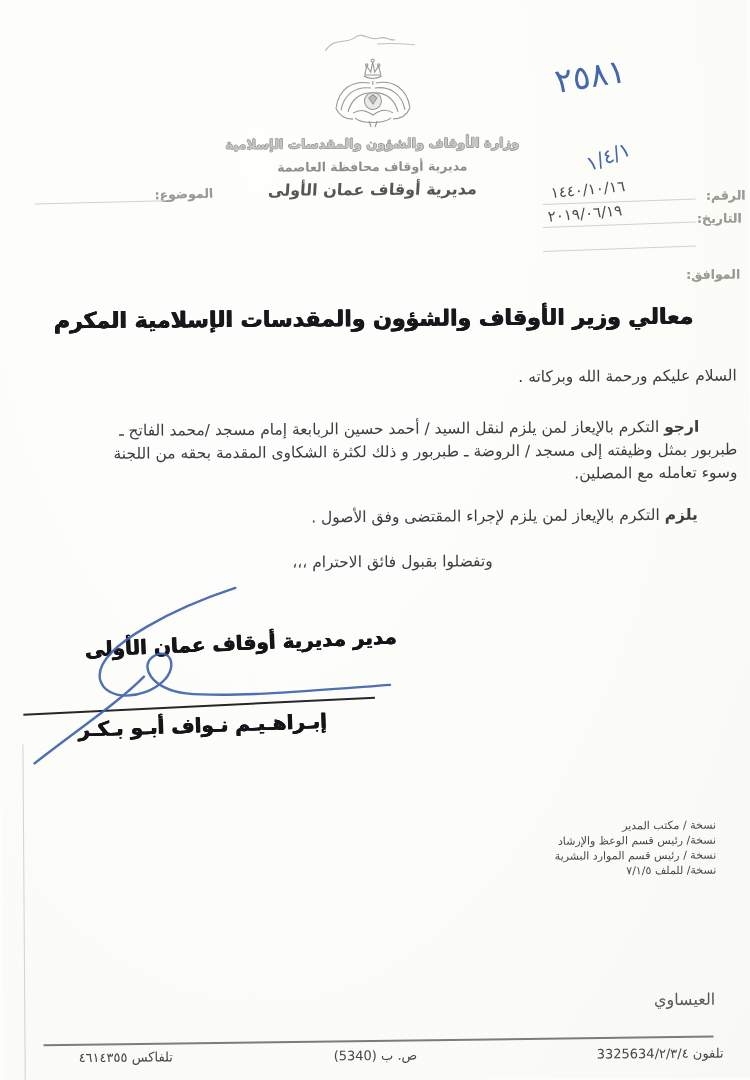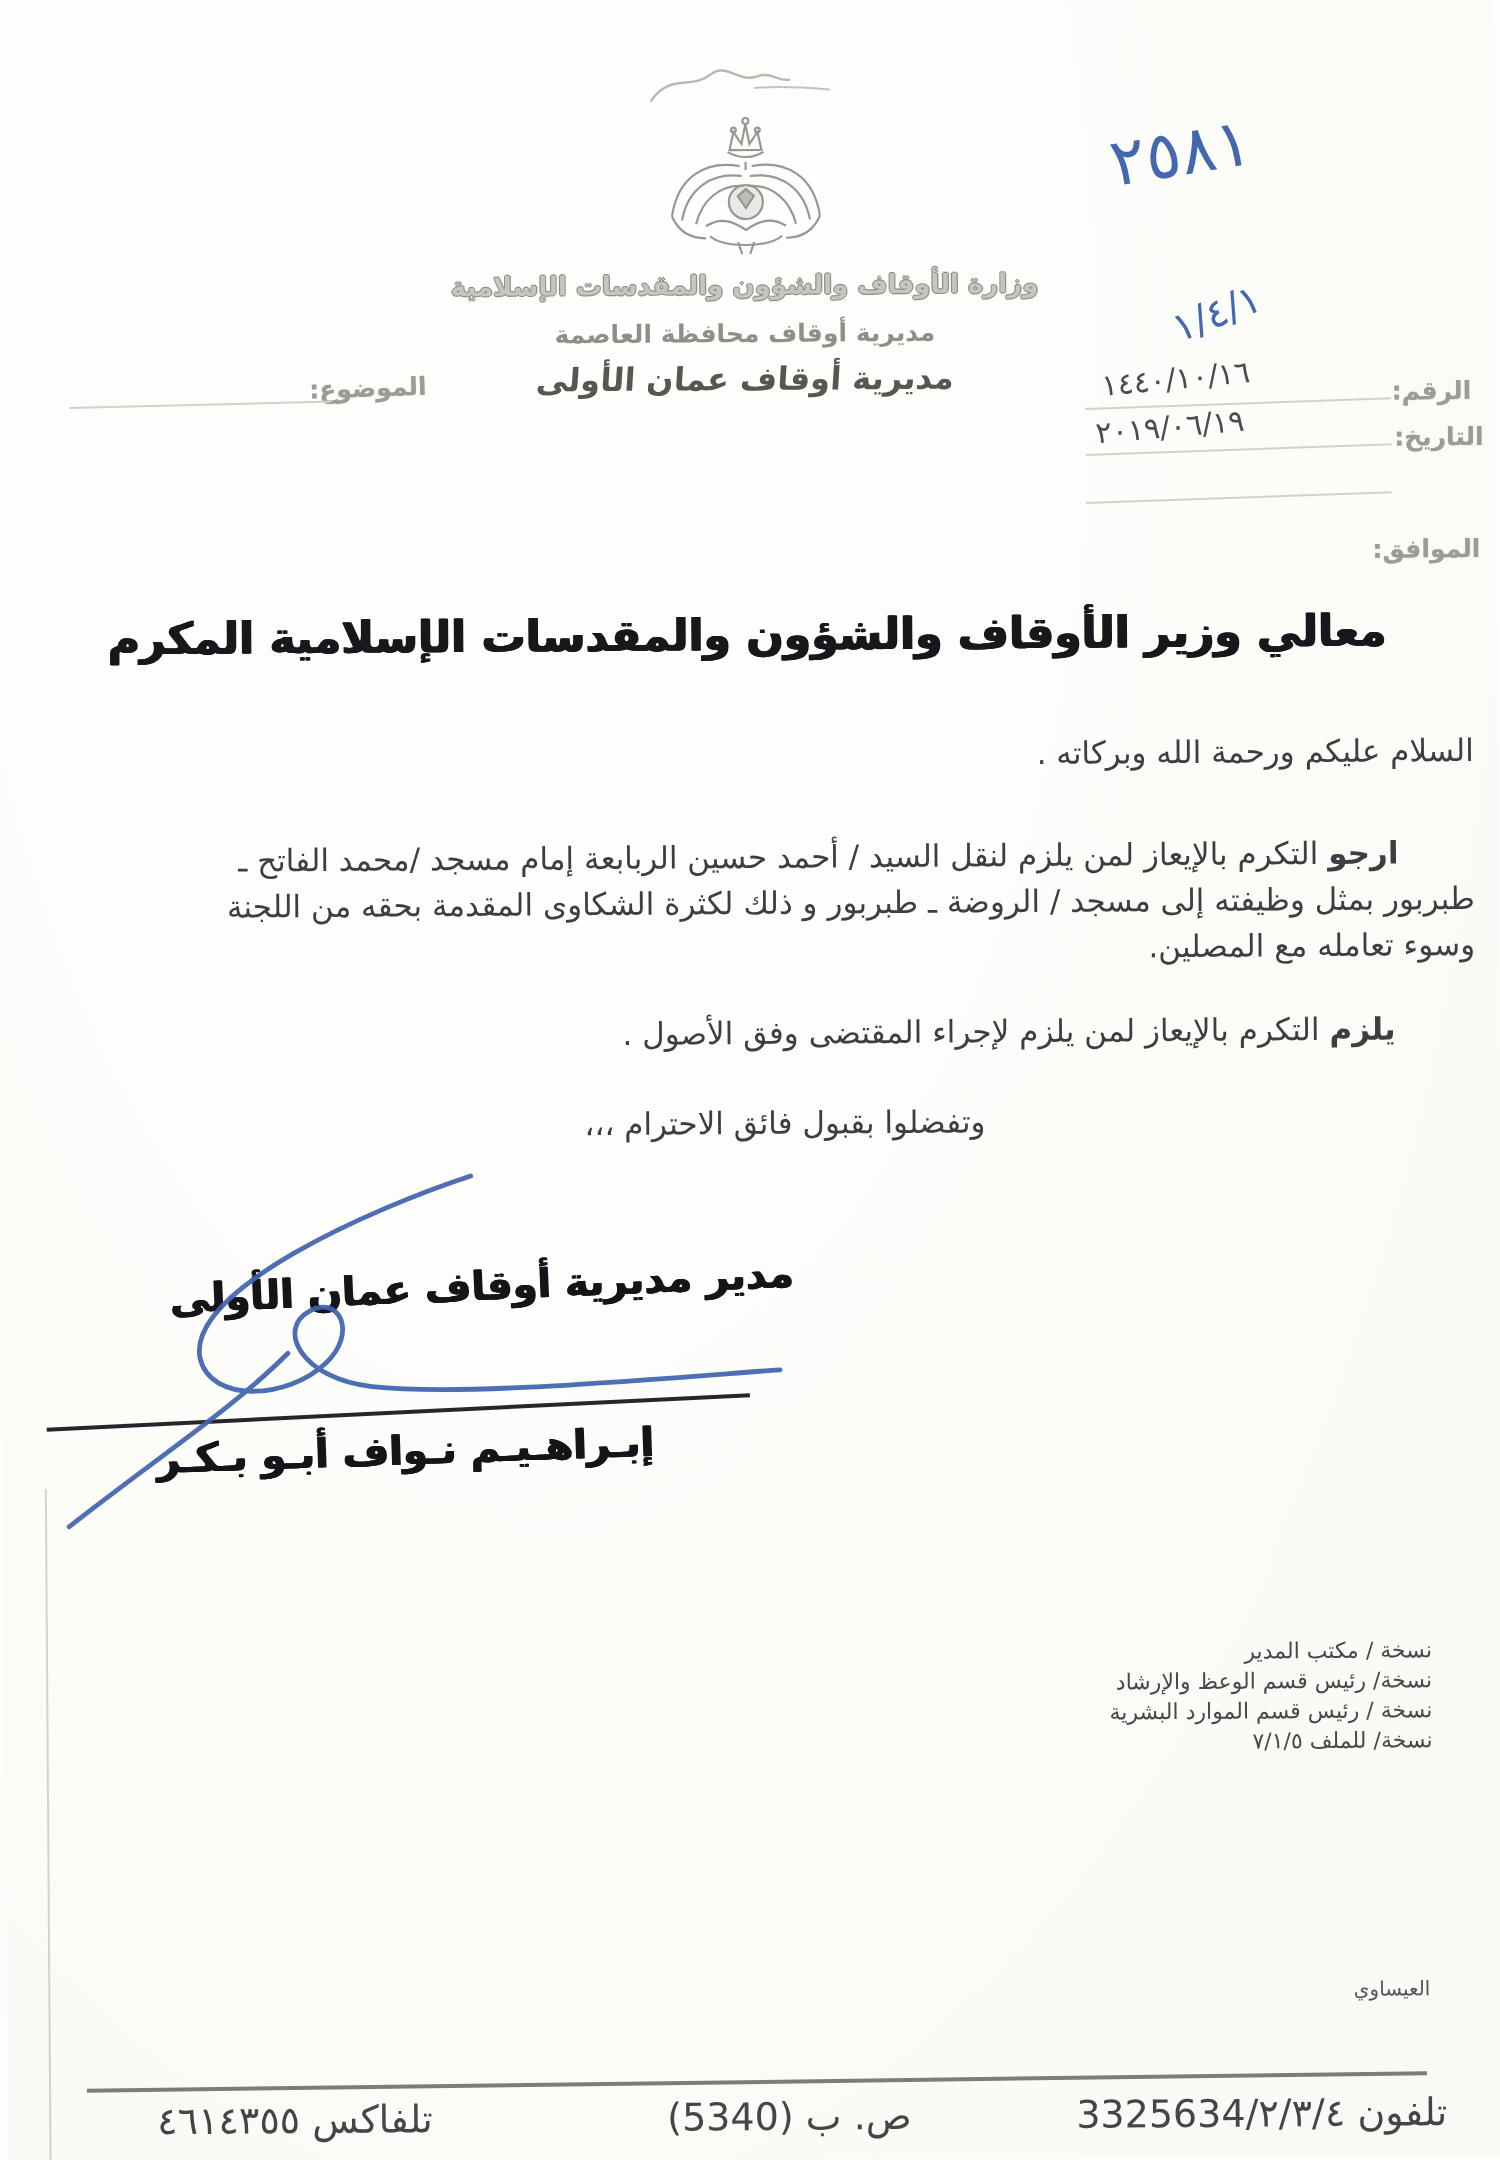--- a/index.html
+++ b/index.html
@@ -37,22 +37,22 @@
     letter-spacing:-0.3px;
   }
   .bodytext{font-size:15.5px;color:#3d3d42;}
   .bold{font-weight:bold;margin-top:12px;}
   .sig-heavy{
     font-size:20px;font-weight:bold;color:#141419;
     text-shadow:0.5px 0 0 currentColor, -0.3px 0 0 currentColor;
     letter-spacing:-0.2px;
   }
   .cc-line{font-size:11px;color:#48484b;line-height:15px;text-align:right;}
-  .small-note{font-size:10px;color:#55555a;}
-  .footer-text{font-size:19px;color:#454549;}
+  .small-note{font-size:16px;color:#55555a;}
+  .footer-text{font-size:13px;color:#454549;}
   svg{display:block;}
 </style>
 </head>
 <body>
 
 <div id="stage">
   <div id="sheet">
 
     <svg class="abs" style="left:323px;top:28px;" width="100" height="30" viewBox="0 0 100 30">
       <path d="M6,22 C16,8 26,17 36,9 C44,3 50,14 60,10 C66,8 70,13 75,12" fill="none" stroke="#b9b9b3" stroke-width="1.2" stroke-linecap="round"></path>
@@ -84,21 +84,21 @@
     </svg>
 
     <div class="abs centered rtl ministry-outline" style="top:136px;">وزارة الأوقاف والشؤون والمقدسات الإسلامية</div>
     <div class="abs centered rtl dir-capital" style="top:159px;">مديرية أوقاف محافظة العاصمة</div>
     <div class="abs centered rtl dir-amman" style="top:180px;">مديرية أوقاف عمان الأولى</div>
 
     <div class="abs rtl hand-blue nowrap" style="left:558px;top:58px;font-size:33px;transform:rotate(-9deg);letter-spacing:3px;">٢٥٨١</div>
 
     <div class="abs rtl hand-blue nowrap" style="left:588px;top:146px;font-size:20px;transform:rotate(-21deg);letter-spacing:2px;">١/٤/١</div>
 
-    <div class="abs rtl meta-label nowrap" style="right:12px;top:190px;">الرقم:</div>
+    <div class="abs rtl meta-label nowrap" style="right:2px;top:190px;">الرقم:</div>
     <div class="abs meta-line" style="right:52px;top:203px;width:153px;transform:rotate(-1.6deg);"></div>
     <div class="abs rtl hand-dark nowrap" style="left:553px;top:182px;transform:rotate(-5deg);">١٤٤٠/١٠/١٦</div>
 
     <div class="abs rtl meta-label nowrap" style="right:6px;top:213px;">التاريخ:</div>
     <div class="abs meta-line" style="right:52px;top:226px;width:153px;transform:rotate(-1.6deg);"></div>
     <div class="abs rtl hand-dark nowrap" style="left:550px;top:206px;transform:rotate(-4.5deg);">٢٠١٩/٠٦/١٩</div>
 
     <div class="abs rtl meta-label nowrap" style="right:8px;top:237px;margin-top:32px;">الموافق:</div>
     <div class="abs meta-line" style="right:52px;top:250px;width:153px;transform:rotate(-1.6deg);"></div>
 

